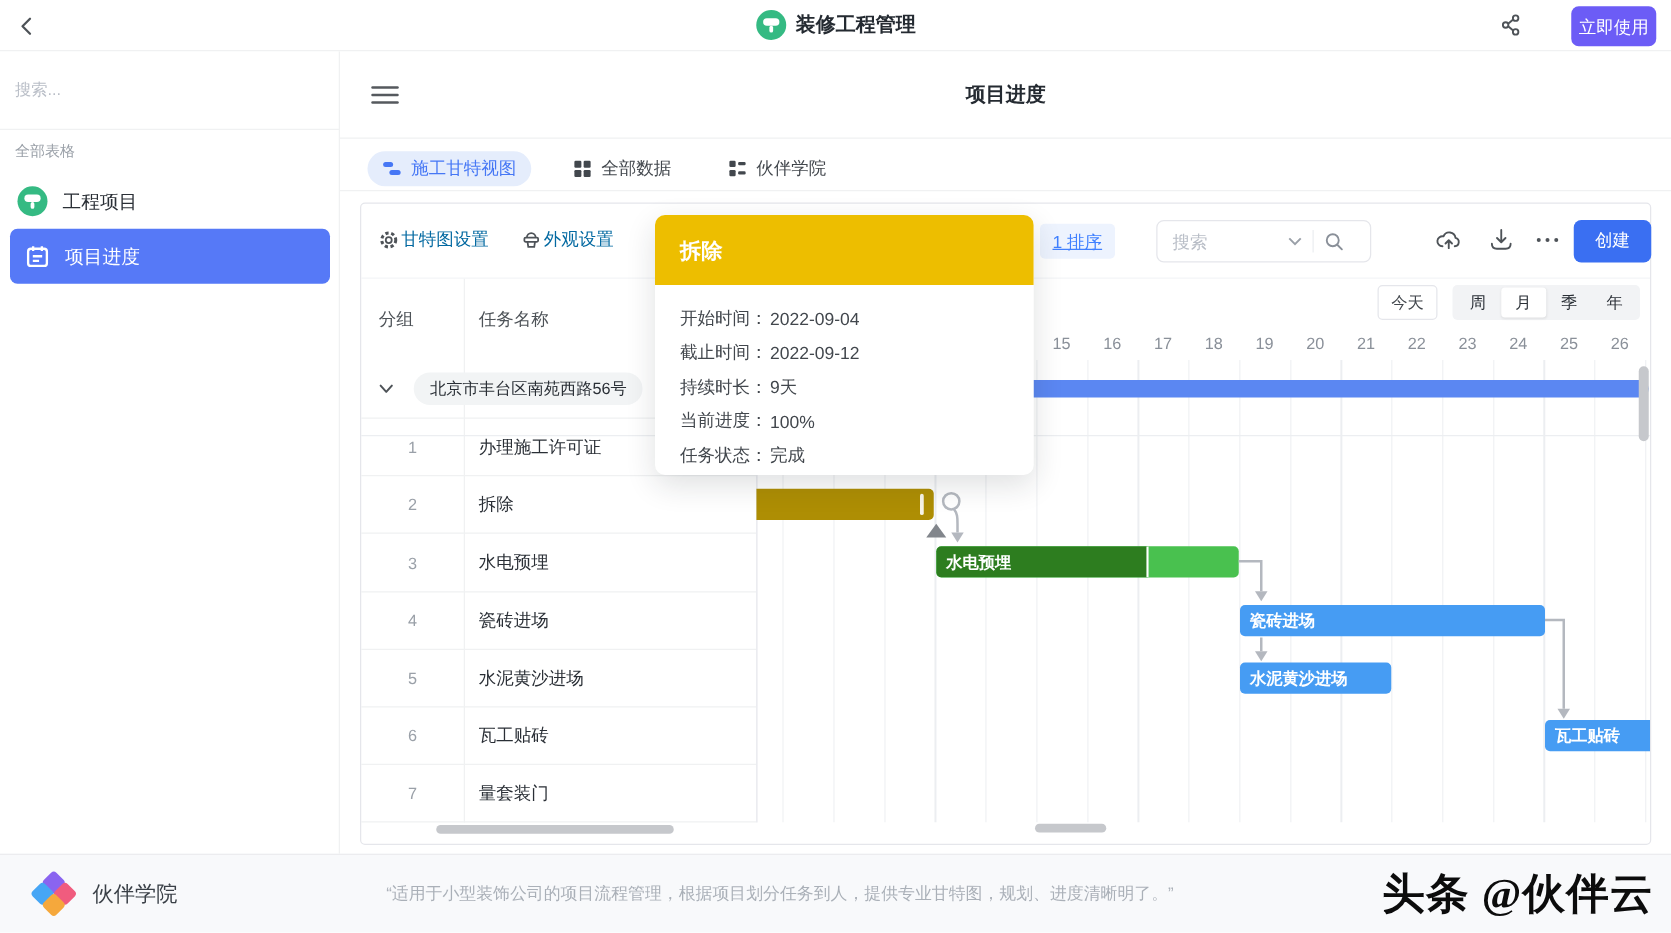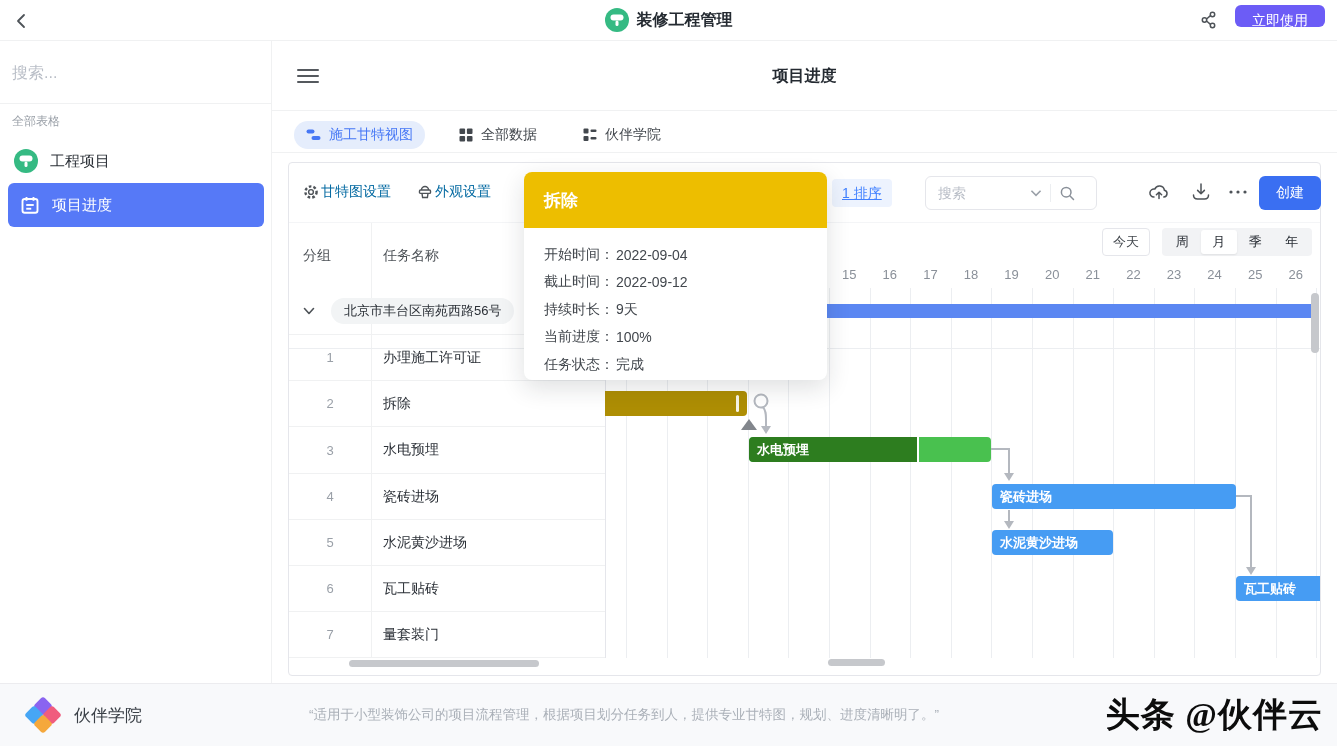--- a/index.html
+++ b/index.html
@@ -10,27 +10,27 @@
 
   
   #topbar { position:absolute; left:0; top:0; width:1337px; height:41px; background:#fff;
     border-bottom:1px solid #f0f1f2; z-index:30; }
   #back-btn { position:absolute; left:12px; top:11px; width:20px; height:20px; cursor:pointer; color:#4e5358; }
   #app-title-wrap { position:absolute; left:0; top:0; width:100%; height:40px;
     display:flex; align-items:center; justify-content:center; gap:8px; }
   .app-logo { width:24px; height:24px; border-radius:50%; background:var(--green-logo); position:relative; flex:0 0 auto; }
   #app-title { font-size:16px; font-weight:600; color:#242a31; }
   #share-btn { position:absolute; right:118px; top:10px; width:20px; height:20px; color:#4e5358; cursor:pointer; }
-  #cta-btn { position:absolute; right:12px; top:5px; height:22px; padding:0 17px; background:var(--purple);
+  #cta-btn { position:absolute; right:12px; top:5px; height:32px; padding:0 6px; background:var(--purple);
     color:#fff; font-size:14px; border:none; border-radius:6px; line-height:30px; cursor:pointer; }
 
   
   #sidebar { position:absolute; left:0; top:41px; width:272px; height:642px; background:#fff;
     border-right:1px solid #f0f1f2; z-index:5; }
-  #sb-search { position:absolute; left:12px; top:22px; width:248px; font-size:16px; color:#b9bec7; cursor:text; }
+  #sb-search { position:absolute; left:12px; top:22px; width:248px; font-size:13px; color:#b9bec7; cursor:text; }
   .sb-divider { position:absolute; left:0; top:62px; width:272px; height:1px; background:#f0f1f2; }
   #sb-section { position:absolute; left:12px; top:72px; font-size:12px; color:#9aa0a8; }
   .sb-item { position:absolute; left:0; width:272px; height:40px; display:flex; align-items:center; gap:12px;
     padding-left:14px; font-size:15px; color:#2a2f36; cursor:pointer; }
   #sb-item-1 { top:100px; }
   .sb-item.active { left:8px; width:256px; height:44px; top:142px; background:var(--sidebar-active);
     border-radius:6px; color:#fff; padding-left:12px; }
   .cal-icon { width:20px; height:20px; color:#fff; }
 
   

